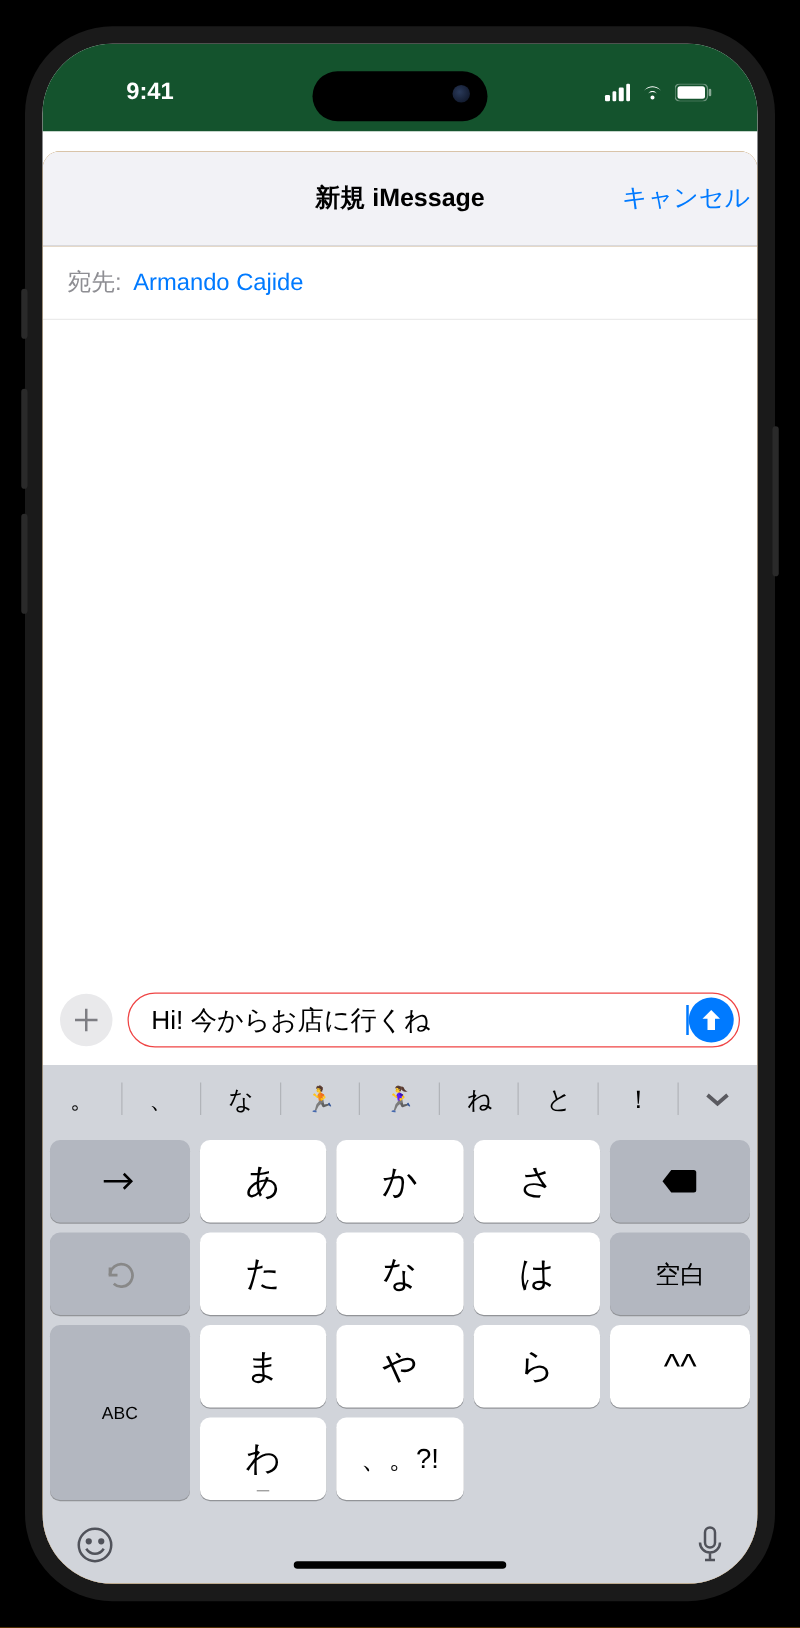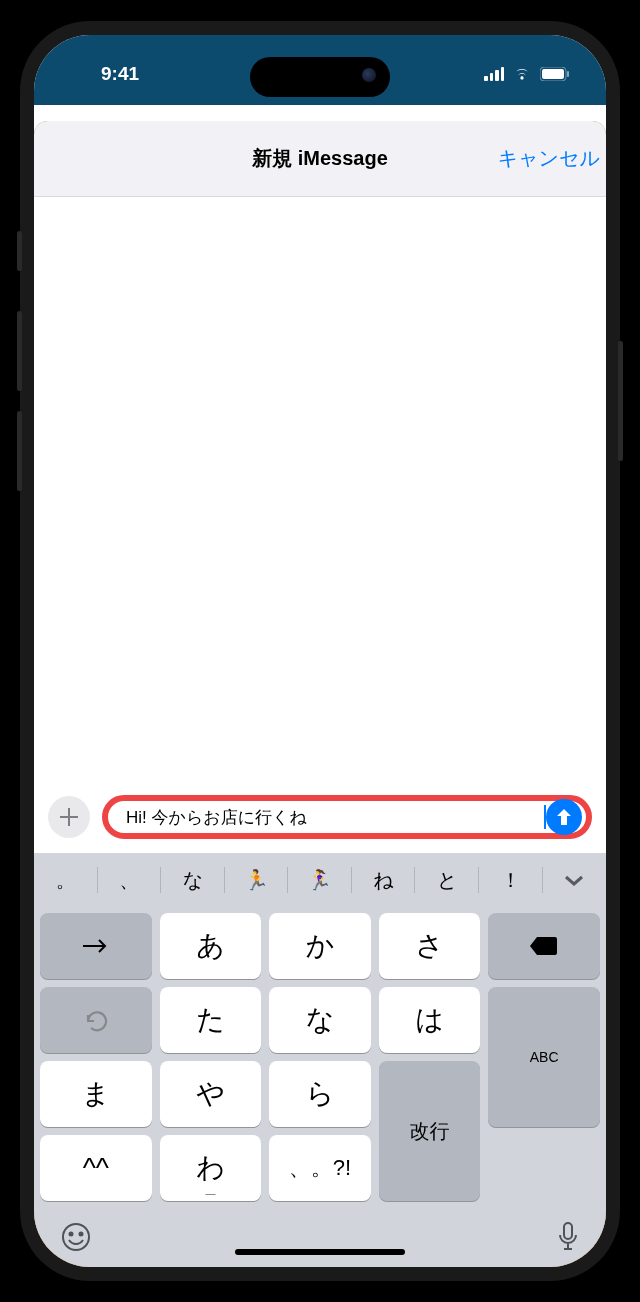--- a/index.html
+++ b/index.html
@@ -45,21 +45,21 @@
       position: absolute;
       top: 11px;
       right: 14px;
       width: 14px;
       height: 14px;
       border-radius: 50%;
       background: radial-gradient(circle at 40% 40%, #2a3a5a, #0a1020);
     }
     .status-bar {
       height: 70px;
-      background: #0c4a6e;
+      background: #14532d;
       display: flex;
       align-items: center;
       justify-content: space-between;
       padding: 8px 36px 0;
       color: #fff;
       font-size: 19px;
       font-weight: 600;
     }
     .status-left { width: 100px; text-align: center; }
     .status-right { display: flex; align-items: center; gap: 8px; }
@@ -119,26 +119,26 @@
       width: 42px; height: 42px;
       border-radius: 21px;
       background: #e9e9eb;
       color: #7d7d82;
       display: flex; align-items: center; justify-content: center;
       font-size: 26px; font-weight: 300;
     }
     .input-pill {
       flex: 1;
       height: 44px;
-      border: 6px solid #ef4444;
+      border: 1px solid #ef4444;
       border-radius: 22px;
       display: flex;
       align-items: center;
       padding: 0 4px 0 18px;
-      font-size: 17px;
+      font-size: 21px;
       color: #000;
       position: relative;
     }
     .input-text { flex: 1; }
     .cursor {
       display: inline-block;
       width: 2px;
       height: 24px;
       background: #007aff;
       vertical-align: middle;
@@ -261,20 +261,24 @@
     </div>
 
     <div class="card-stack"></div>
 
     <div class="app-area">
       <div class="nav-bar">
         <span class="nav-title">新規 iMessage</span>
         <span class="nav-cancel">キャンセル</span>
       </div>
 
+      <div class="recipient-row">
+        <span class="recipient-label">宛先:</span>
+        <span class="recipient-name">Armando Cajide</span>
+      </div>
 
       <div class="thread"></div>
 
       <div class="compose-bar">
         <div class="plus-btn">
           <svg width="20" height="20" viewBox="0 0 20 20">
               <path d="M9 1h2v18H9zM1 9h18v2H1z" fill="#7d7d82"></path>
             </svg>
         </div>
         <div class="input-pill">
@@ -325,26 +329,26 @@
 
           <div class="key fn key-undo">
             <svg width="26" height="26" viewBox="0 0 26 26" fill="none" stroke="#888" stroke-width="2.2">
                 <path d="M5 14a9 9 0 1 1 3 7"></path>
                 <polyline points="5,8 5,14 11,14"></polyline>
               </svg>
           </div>
           <div class="key">た</div>
           <div class="key">な</div>
           <div class="key">は</div>
+          <div class="key fn">空白</div>
 
           <div class="key fn small" style="grid-row: span 2;">ABC</div>
           <div class="key">ま</div>
           <div class="key">や</div>
           <div class="key">ら</div>
-          <div class="key fn" style="grid-row: span 2;">改行</div>
 
           <div class="key">^^</div>
           <div class="key">
               <span>わ</span>
               <span class="sub">—</span>
             </div>
           <div class="key" style="font-size:22px">、。?!</div>
         </div>
 
         <div class="bottom-row">

